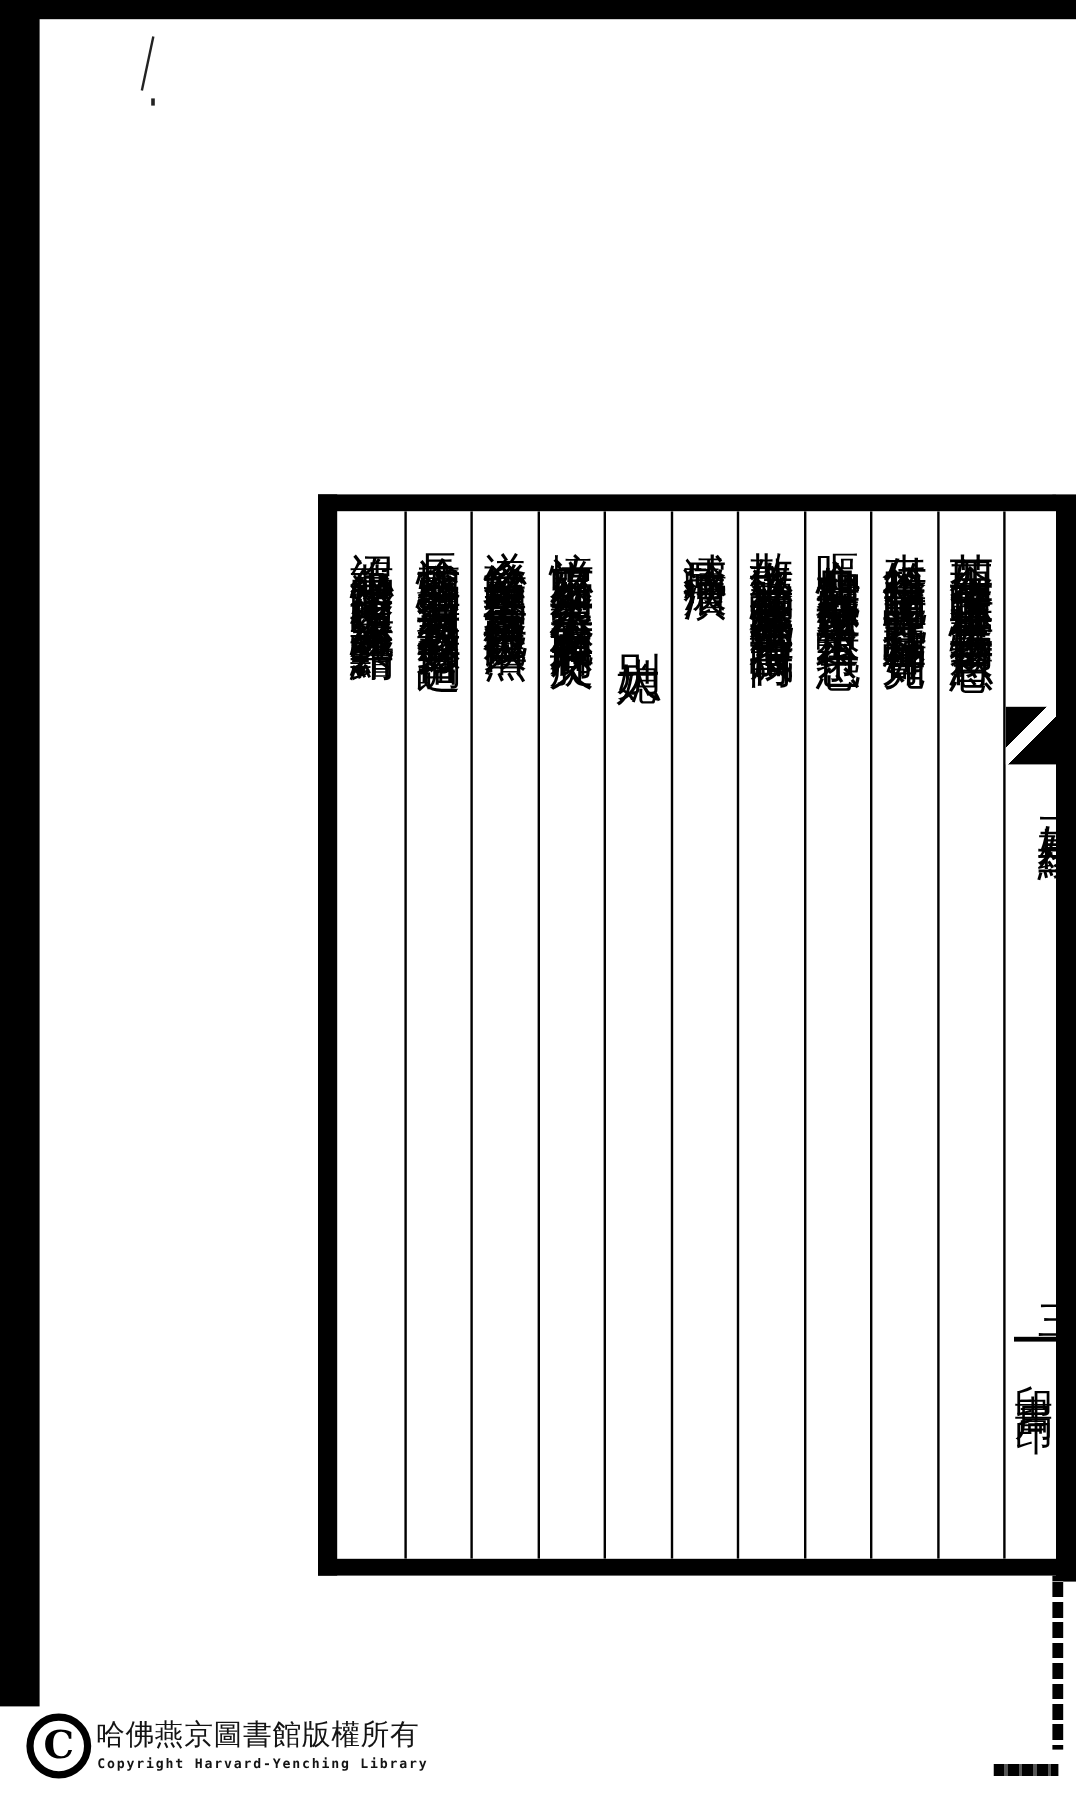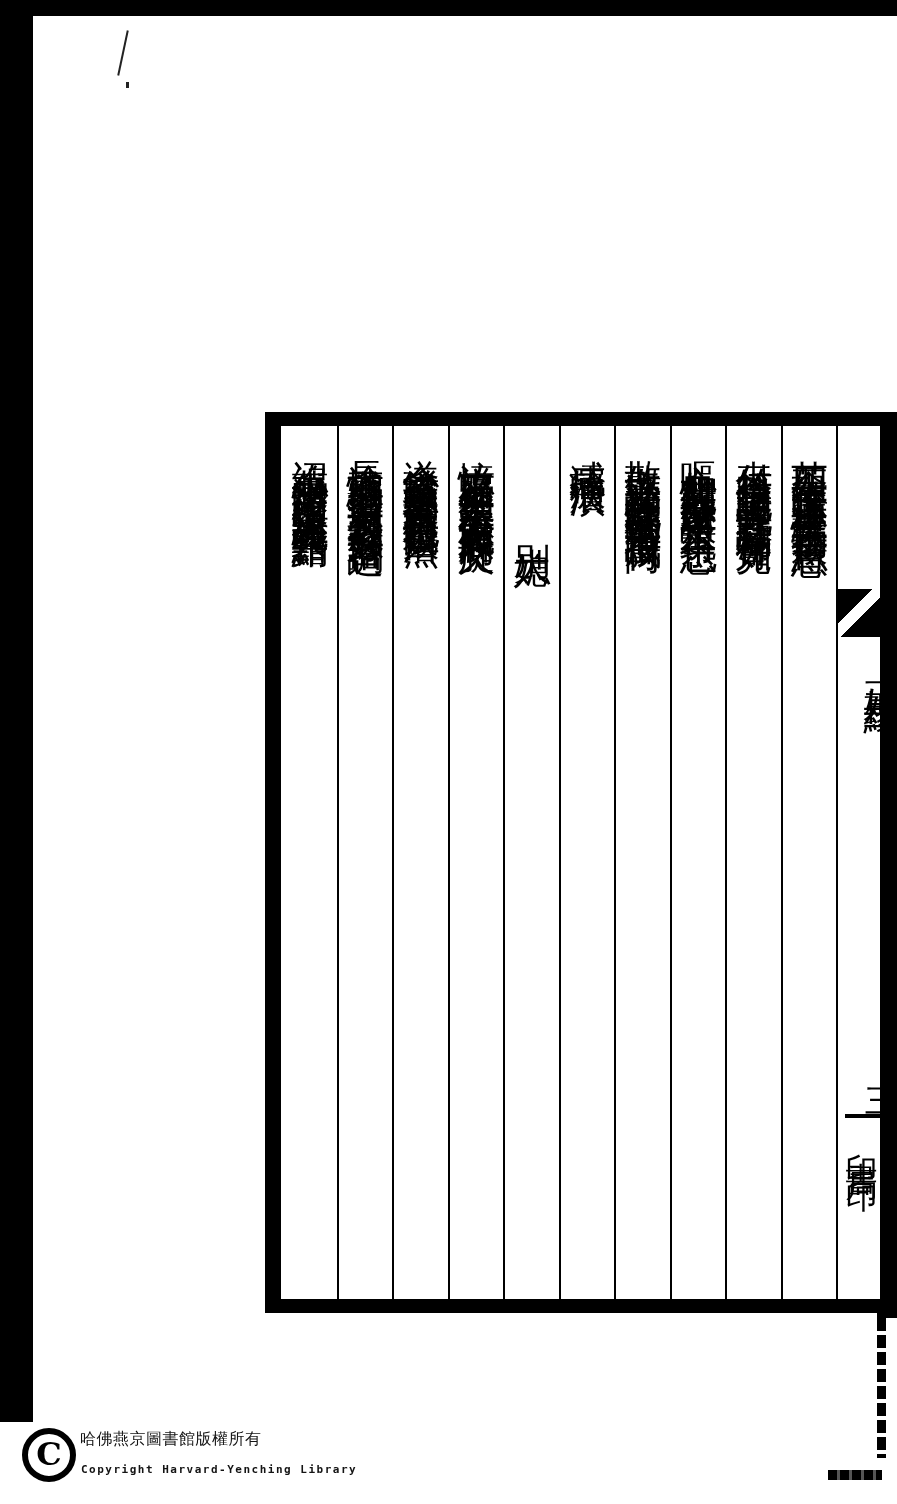--- a/index.html
+++ b/index.html
@@ -46,21 +46,21 @@
     text-orientation:upright;font-size:33px;line-height:40px;}
   .mc-rule{position:absolute;top:688px;left:7px;right:0;height:4px;background:#000;}
   .mc-printer{position:absolute;top:702px;left:6px;writing-mode:vertical-rl;
     text-orientation:upright;font-size:32px;letter-spacing:9px;line-height:36px;white-space:nowrap;}
 
   
   .stamp-circle{position:absolute;left:22px;top:1428px;width:54px;height:54px;
     border:6px solid #000;border-radius:50%;box-sizing:border-box;
     display:flex;align-items:center;justify-content:center;}
   .stamp-c{font-size:32px;font-weight:bold;line-height:1;transform:translateY(-1px);}
-  .stamp-cjk{position:absolute;left:80px;top:1429px;font-size:16px;letter-spacing:0.5px;
+  .stamp-cjk{position:absolute;left:80px;top:1429px;font-size:24px;letter-spacing:0.5px;
     color:#141414;white-space:nowrap;}
   .stamp-latin{position:absolute;left:81px;top:1463px;font-size:11px;font-weight:bold;
     font-family:"DejaVu Sans Mono","Liberation Mono",monospace;letter-spacing:1.5px;
     color:#141414;white-space:nowrap;}
 </style>
 </head>
 <body>
 
 <div class="top-band"></div>
 <div class="left-bar"></div>

